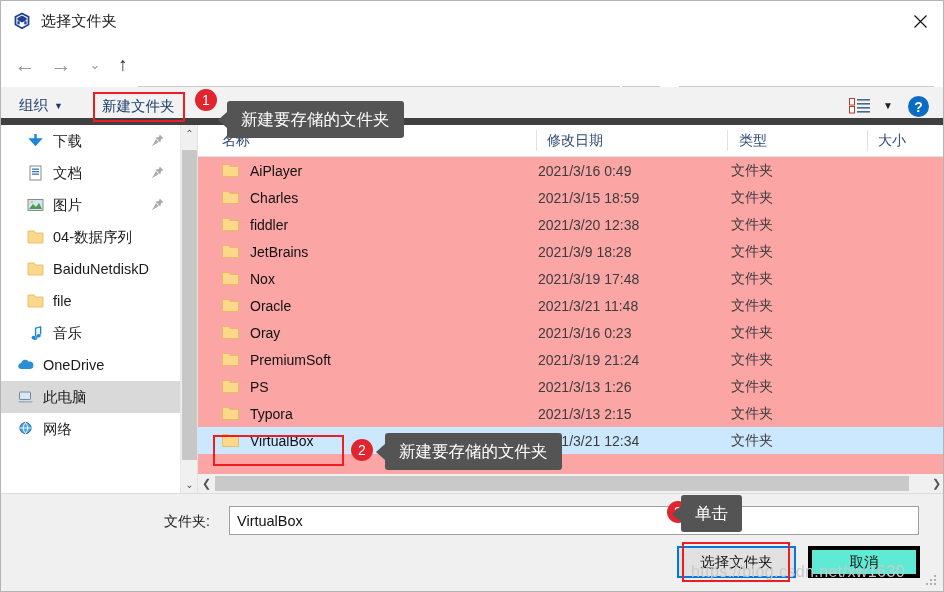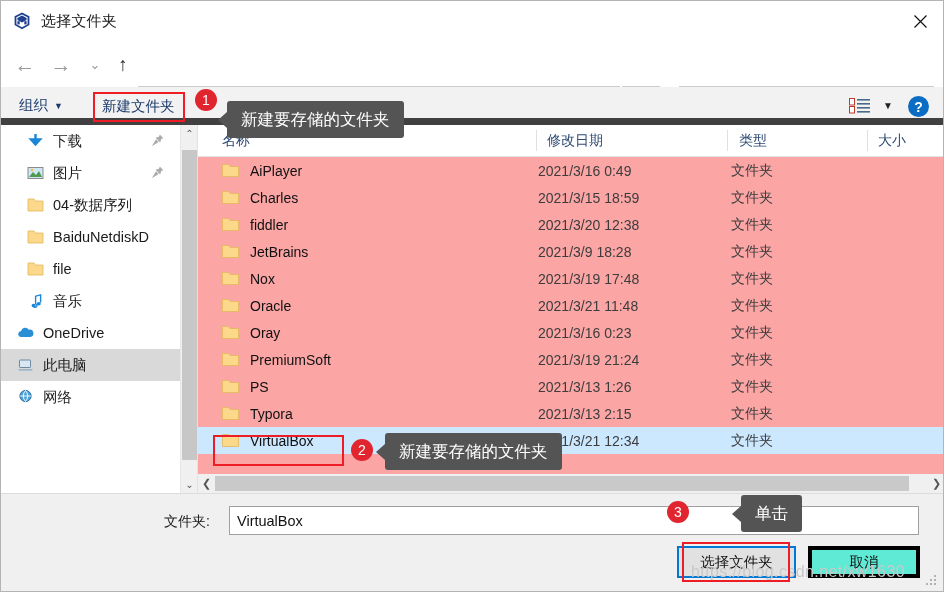--- a/index.html
+++ b/index.html
@@ -508,20 +508,33 @@
             <path d="M8.5 1 v8 M8.5 11.5 L4 6.5 h9 z" stroke="#1b86d8" stroke-width="2.4" fill="#1b86d8"></path>
           </svg>
           <span class="side-label">下载</span>
           <svg class="pin" viewBox="0 0 13 13">
             <path d="M8.8 0.6 L12.4 4.2 L10.2 5 L9.2 8.4 L4.6 3.8 L8 2.8 z" fill="#8b8b8b"></path>
             <path d="M5 5.2 L0.8 12.2 L7.8 8 z" fill="#8b8b8b"></path>
           </svg>
         </div>
         <div class="side-item indent2">
           <svg class="side-ico" viewBox="0 0 17 16">
+            <rect x="3" y="1" width="11" height="14" fill="#fff" stroke="#8a8a8a" stroke-width="1"></rect>
+            <rect x="5" y="3.5" width="7" height="1.3" fill="#3b7ab5"></rect>
+            <rect x="5" y="6" width="7" height="1.3" fill="#3b7ab5"></rect>
+            <rect x="5" y="8.5" width="7" height="1.3" fill="#3b7ab5"></rect>
+          </svg>
+          <span class="side-label">文档</span>
+          <svg class="pin" viewBox="0 0 13 13">
+            <path d="M8.8 0.6 L12.4 4.2 L10.2 5 L9.2 8.4 L4.6 3.8 L8 2.8 z" fill="#8b8b8b"></path>
+            <path d="M5 5.2 L0.8 12.2 L7.8 8 z" fill="#8b8b8b"></path>
+          </svg>
+        </div>
+        <div class="side-item indent2">
+          <svg class="side-ico" viewBox="0 0 17 16">
             <rect x="1" y="2.5" width="15" height="11" fill="#cfe6f5" stroke="#8a8a8a" stroke-width="1"></rect>
             <path d="M2 12 L6 7 L9 10 L12 6 L15 12 z" fill="#4f9a4f"></path>
             <circle cx="5" cy="5" r="1.3" fill="#f0c040"></circle>
           </svg>
           <span class="side-label">图片</span>
           <svg class="pin" viewBox="0 0 13 13">
             <path d="M8.8 0.6 L12.4 4.2 L10.2 5 L9.2 8.4 L4.6 3.8 L8 2.8 z" fill="#8b8b8b"></path>
             <path d="M5 5.2 L0.8 12.2 L7.8 8 z" fill="#8b8b8b"></path>
           </svg>
         </div>
@@ -746,19 +759,19 @@
   </div>
 
   <div class="anno-rect" style="left:212px; top:434px; width:131px; height:31px;"></div>
   <div class="anno-num" style="left:350px; top:438px;">2</div>
   <div class="anno-bubble" style="left:384px; top:432px; height:37px;">
     <span class="tail"></span>
     <span>新建要存储的文件夹</span>
   </div>
 
   <div class="anno-num" style="left:666px; top:500px;">3</div>
-  <div class="anno-bubble" style="left:740px; top:494px; height:37px;text-align:center;">
+  <div class="anno-bubble" style="left:680px; top:494px; height:37px;text-align:center;">
     <span class="tail"></span>
     <span>单击</span>
   </div>
   <div class="anno-rect" style="left:681px; top:541px; width:108px; height:40px;"></div>
 
 </div>
 
 </body></html>

